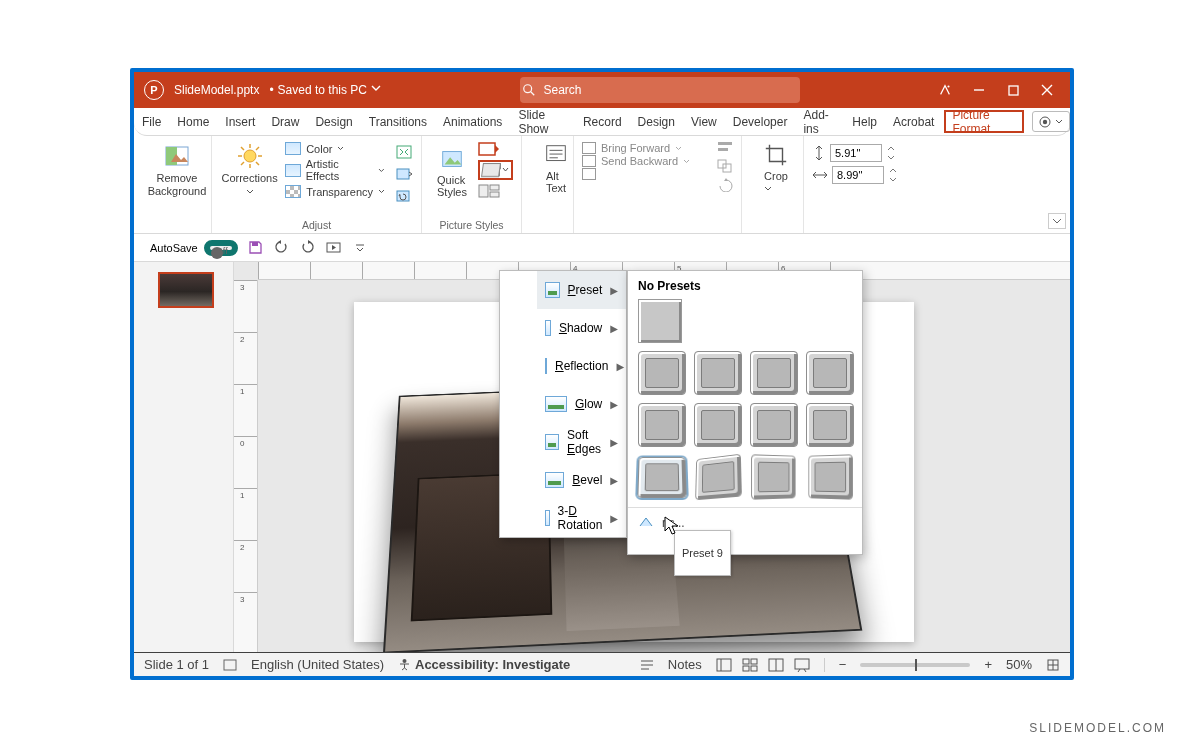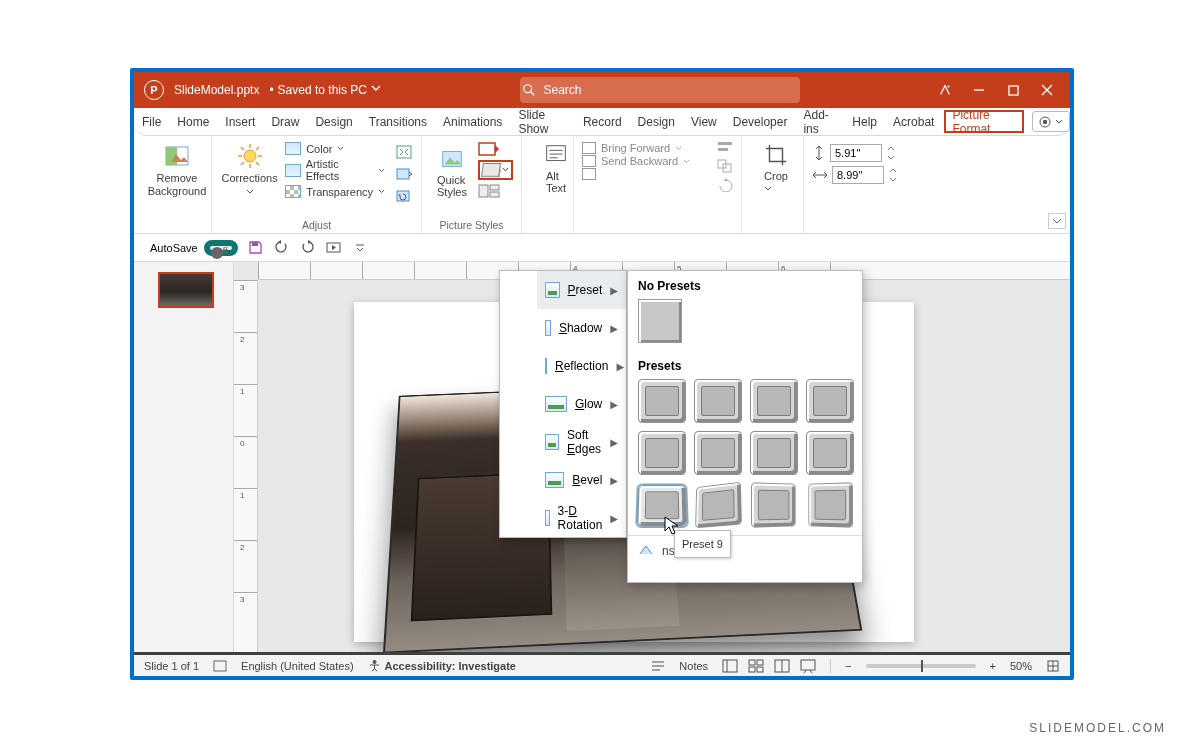--- a/index.html
+++ b/index.html
@@ -73,23 +73,23 @@
   .flyout .nopreset { width:44px; height:44px; margin:0 10px 8px; border:1px solid #999; background:#c7c7c7; box-shadow:inset 2px 2px 0 #fff, inset -2px -2px 0 #8a8a8a;}
   .flyout .grid3d { display:grid; grid-template-columns:repeat(4,48px); gap:8px; padding:0 10px;}
   .flyout .pitem { width:48px; height:44px; border:1px solid #8e8e8e; background:#d5d5d5; position:relative; box-shadow:inset 2px 2px 0 #fff, inset -3px -3px 0 #8a8a8a; border-radius:4px;}
   .flyout .pitem::after{content:""; position:absolute; inset:6px; background:#b7b7b7; border:1px solid #7c7c7c; border-radius:2px;}
   .flyout .pitem.tilt1{ transform:perspective(300px) rotateX(22deg);}
   .flyout .pitem.tilt2{ transform:perspective(300px) rotateX(18deg) rotateY(-18deg);}
   .flyout .pitem.tilt3{ transform:perspective(300px) rotateY(22deg);}
   .flyout .pitem.tilt4{ transform:perspective(300px) rotateY(-22deg);}
   .flyout .pitem.sel { outline:2px solid #7fa9c9; background:#e2e9ee;}
   .flyout .opts { border-top:1px solid #ddd; margin-top:8px; padding:8px 10px 2px; display:flex; align-items:center; gap:8px; color:#444;}
-  .tooltip { position:absolute; left:540px; top:458px; background:#fff; border:1px solid #bbb; padding:7px 7px; font-size:11px; color:#333; box-shadow:1px 1px 3px rgba(0,0,0,.2); z-index:60;}
+  .tooltip { position:absolute; left:540px; top:458px; background:#fff; border:1px solid #bbb; padding:16px 7px; font-size:11px; color:#333; box-shadow:1px 1px 3px rgba(0,0,0,.2); z-index:60;}
   .cursor { position:absolute; left:530px; top:444px; z-index:61; width:16px; height:20px;}
-  .statusbar { position:absolute; left:0; right:0; bottom:0; height:24px; background:#f3f3f3; border-top:3px solid #404040; display:flex; align-items:center; font-size:11px; color:#444; padding:0 10px; gap:14px;}
+  .statusbar { position:absolute; left:0; right:0; bottom:0; height:24px; background:#f3f3f3; border-top:1px solid #404040; display:flex; align-items:center; font-size:13px; color:#444; padding:0 10px; gap:14px;}
   .statusbar .sep { width:1px; height:14px; background:#ccc;}
   .statusbar .spacer{flex:1;}
   .viewbtns { display:flex; gap:10px; align-items:center;}
   .zoomslider { width:110px; height:4px; background:#c9c9c9; position:relative; border-radius:2px;}
   .zoomslider::after{content:""; position:absolute; left:50%; top:-4px; width:2px; height:12px; background:#555;}
   .watermark { position:absolute; right:34px; bottom:8px; font-size:12px; letter-spacing:2px; color:#666; font-weight:500;}
   u.hot { text-decoration: underline; }
 </style>
 </head>
 <body>
@@ -505,21 +505,20 @@
     <div class="drow">
         <div class="dico"></div>
         <span>3-<u class="hot">D</u> Rotation</span>
         <span class="chev">▶</span>
       </div>
   </div>
 
   <div class="flyout">
     <div class="secthdr">No Presets</div>
     <div class="nopreset"></div>
-    <div class="secthdr">Presets</div>
     <div class="grid3d">
       <div class="pitem"></div>
       <div class="pitem"></div>
       <div class="pitem"></div>
       <div class="pitem"></div>
       <div class="pitem"></div>
       <div class="pitem"></div>
       <div class="pitem"></div>
       <div class="pitem"></div>
       <div class="pitem tilt1 sel"></div>

